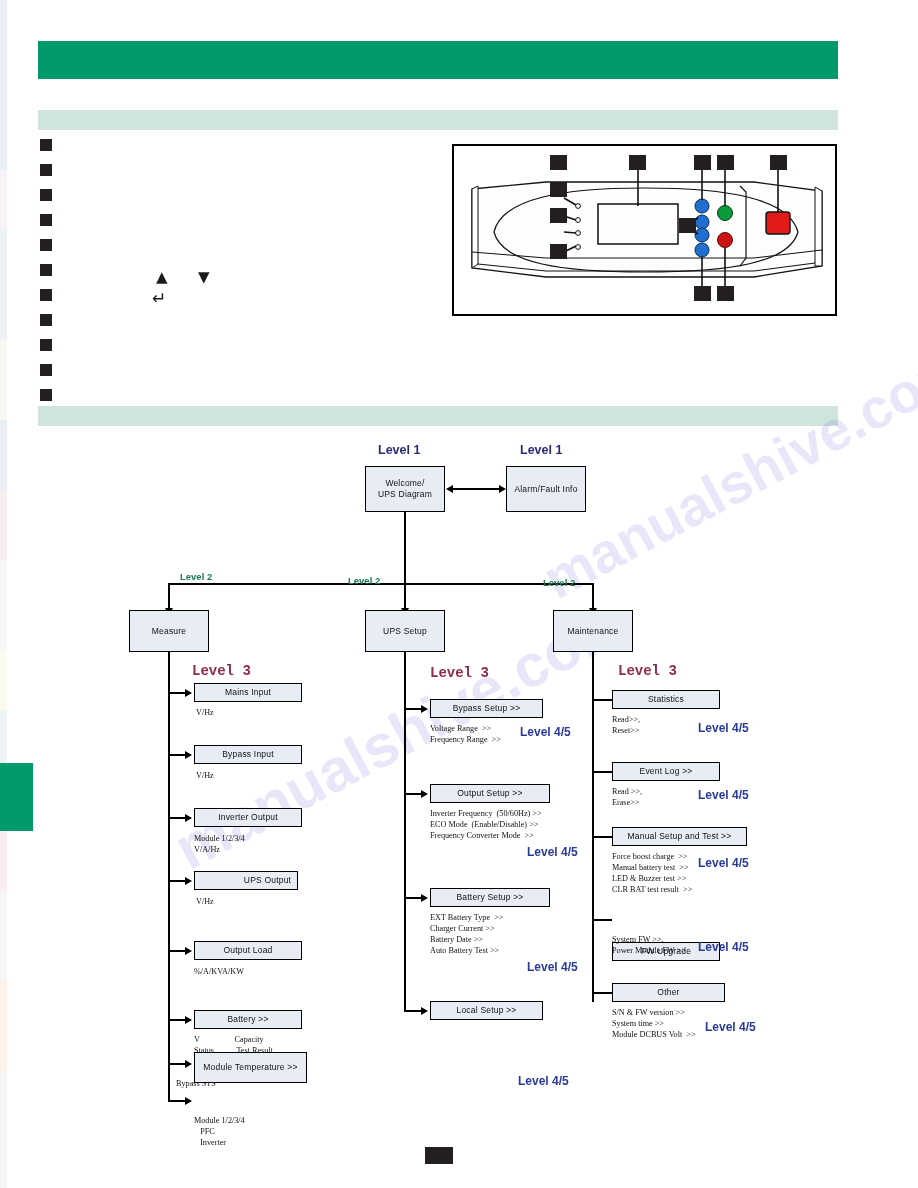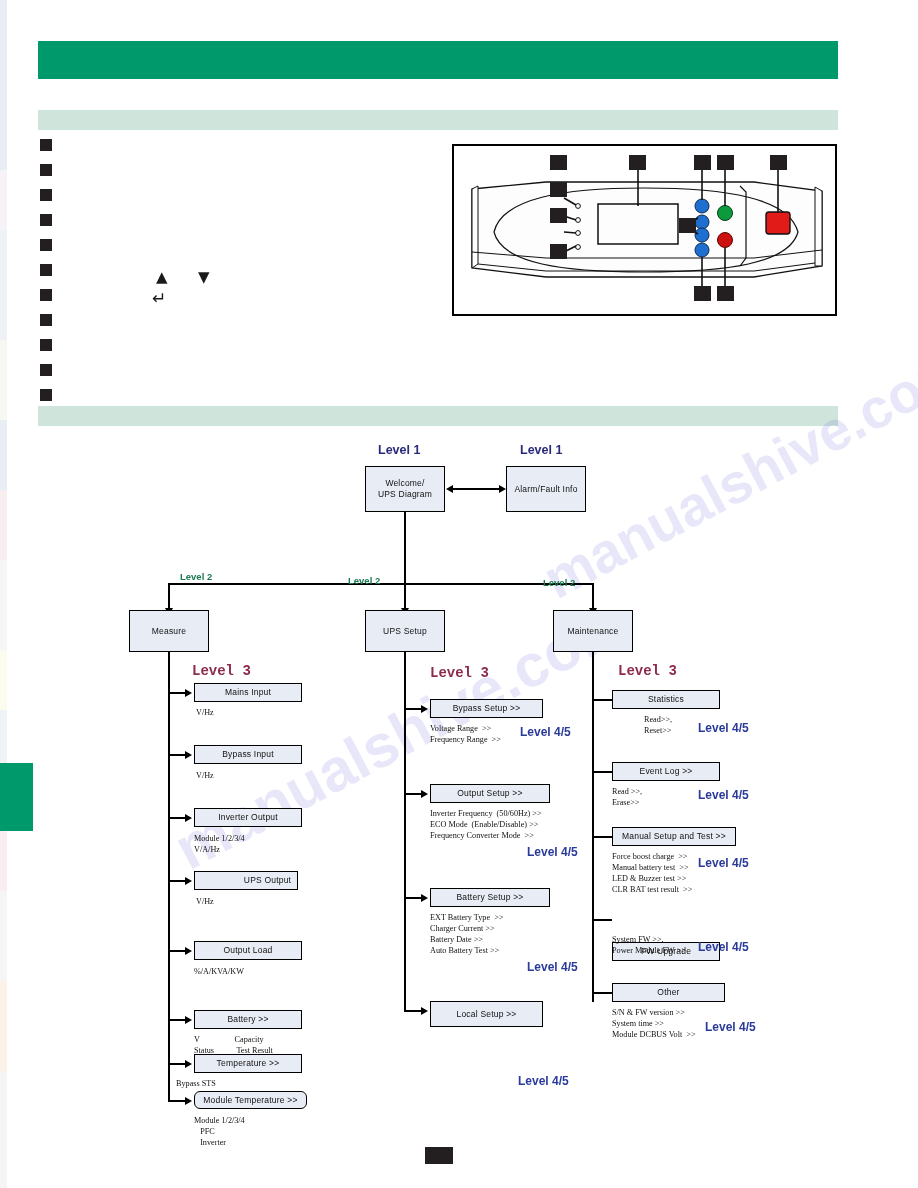--- a/index.html
+++ b/index.html
@@ -298,21 +298,21 @@
   <div class="sub" style="left:194px;top:614px;">V                 Capacity
 Status           Test Result</div>
 
   <div class="ln" style="left:168px;top:643px;width:18px;height:1.6px;"></div>
   <div class="arrow-r" style="left:185px;top:640px;"></div>
   <div class="node" style="left:194px;top:634px;width:108px;height:19px;">Temperature  &gt;&gt;</div>
   <div class="sub" style="left:176px;top:658px;">Bypass STS</div>
 
   <div class="ln" style="left:168px;top:680px;width:18px;height:2.2px;"></div>
   <div class="arrow-r" style="left:185px;top:677px;"></div>
-  <div class="node" style="left:194px;top:671px;width:113px;height:18px;border-radius:6px;">Module Temperature &gt;&gt;</div>
+  <div class="node" style="left:194px;top:632px;width:113px;height:31px;">Module Temperature &gt;&gt;</div>
   <div class="sub" style="left:194px;top:695px;">Module 1/2/3/4
    PFC
    Inverter</div>
 
   <div class="ln" style="left:404px;top:232px;width:1.6px;height:360px;"></div>
 
   <div class="ln" style="left:404px;top:288px;width:18px;height:1.6px;"></div>
   <div class="arrow-r" style="left:421px;top:285px;"></div>
   <div class="node" style="left:430px;top:279px;width:113px;height:19px;">Bypass Setup   &gt;&gt;</div>
   <div class="sub" style="left:430px;top:303px;">Voltage Range  &gt;&gt;
@@ -331,39 +331,39 @@
   <div class="arrow-r" style="left:421px;top:474px;"></div>
   <div class="node" style="left:430px;top:468px;width:120px;height:19px;">Battery Setup   &gt;&gt;</div>
   <div class="sub" style="left:430px;top:492px;">EXT Battery Type  &gt;&gt;
 Charger Current &gt;&gt;
 Battery Date &gt;&gt;
 Auto Battery Test &gt;&gt;</div>
   <div class="lvl lvl45" style="left:527px;top:540px;">Level 4/5</div>
 
   <div class="ln" style="left:404px;top:590px;width:18px;height:1.6px;"></div>
   <div class="arrow-r" style="left:421px;top:587px;"></div>
-  <div class="node" style="left:430px;top:581px;width:113px;height:26px;">Local Setup   &gt;&gt;</div>
+  <div class="node" style="left:430px;top:581px;width:113px;height:19px;">Local Setup   &gt;&gt;</div>
   <div class="lvl lvl45" style="left:518px;top:654px;">Level 4/5</div>
 
   <div class="ln" style="left:592px;top:232px;width:1.6px;height:350px;"></div>
 
   <div class="ln" style="left:592px;top:279px;width:20px;height:1.6px;"></div>
   <div class="node" style="left:612px;top:270px;width:108px;height:19px;">Statistics</div>
-  <div class="sub" style="left:644px;top:294px;">Read&gt;&gt;,
+  <div class="sub" style="left:612px;top:294px;">Read&gt;&gt;,
 Reset&gt;&gt;</div>
   <div class="lvl lvl45" style="left:698px;top:301px;">Level 4/5</div>
 
   <div class="ln" style="left:592px;top:351px;width:20px;height:1.6px;"></div>
   <div class="node" style="left:612px;top:342px;width:108px;height:19px;">Event Log &gt;&gt;</div>
   <div class="sub" style="left:612px;top:366px;">Read &gt;&gt;,
 Erase&gt;&gt;</div>
   <div class="lvl lvl45" style="left:698px;top:368px;">Level 4/5</div>
 
   <div class="ln" style="left:592px;top:416px;width:20px;height:1.6px;"></div>
-  <div class="node" style="left:612px;top:407px;width:124px;height:19px;">Manual Setup and Test &gt;&gt;</div>
+  <div class="node" style="left:612px;top:407px;width:135px;height:19px;">Manual Setup and Test &gt;&gt;</div>
   <div class="sub" style="left:612px;top:431px;">Force boost charge  &gt;&gt;
 Manual battery test  &gt;&gt;
 LED &amp; Buzzer test &gt;&gt;
 CLR BAT test result  &gt;&gt;</div>
   <div class="lvl lvl45" style="left:698px;top:436px;">Level 4/5</div>
 
   <div class="ln" style="left:592px;top:499px;width:20px;height:1.6px;"></div>
   <div class="node" style="left:612px;top:490px;width:108px;height:19px;margin-top:32px;">FW Upgrade</div>
   <div class="sub" style="left:612px;top:514px;">System FW &gt;&gt;,
 Power Module FW &gt;&gt;</div>

